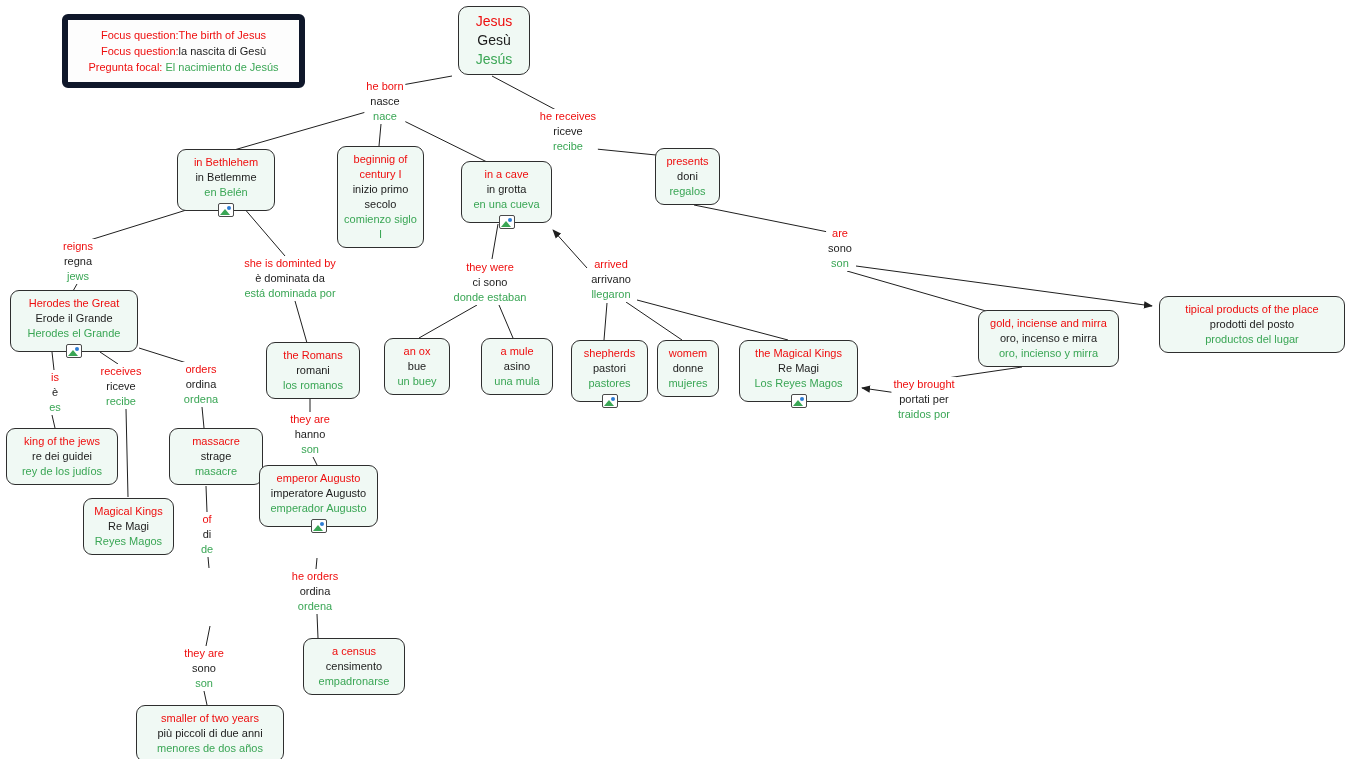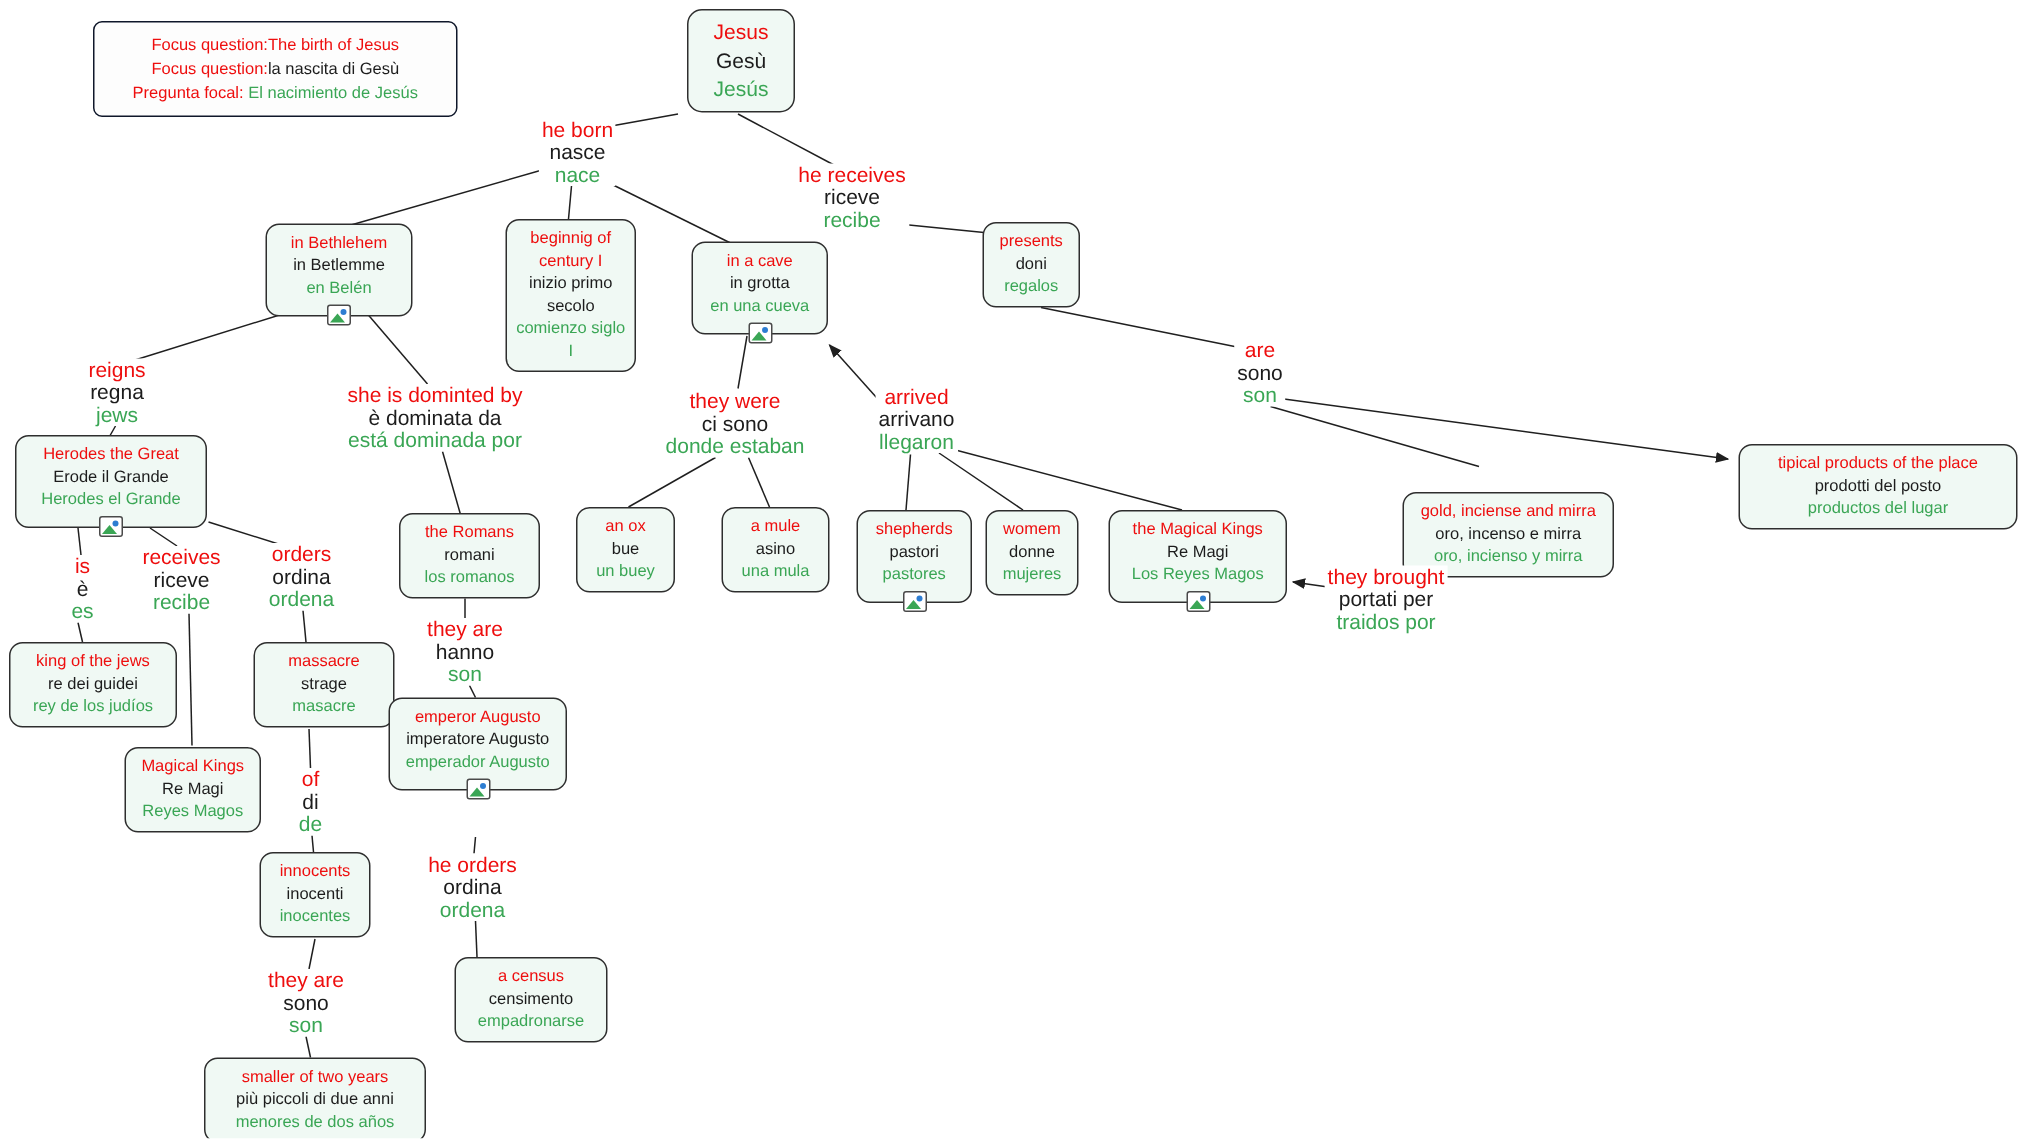--- a/index.html
+++ b/index.html
@@ -11,28 +11,28 @@
   .node{
     position:absolute;box-sizing:border-box;
     background:var(--box-bg);border:1px solid var(--box-border);
     border-radius:9px;text-align:center;
     font-size:11px;line-height:15px;padding:5px 4px;
   }
   .node .line{display:block;}
   .node-big{font-size:14px;line-height:19px;border-radius:10px;padding:5px 6px;}
   .has-icon{padding-bottom:10px;}
   .label{
-    position:absolute;text-align:center;font-size:14px;line-height:15px;
+    position:absolute;text-align:center;font-size:11px;line-height:15px;
     white-space:nowrap;transform:translateX(-50%);background:#ffffff;padding:0 2px;
   }
   .label .line{display:block;}
   .c-en{color:var(--c-en);} .c-it{color:var(--c-it);} .c-es{color:var(--c-es);}
   .focus{
     position:absolute;left:62px;top:14px;width:243px;box-sizing:border-box;
-    border:1px solid #0f172a;border-radius:6px;background:#fdfdfd;
+    border:6px solid #0f172a;border-radius:6px;background:#fdfdfd;
     padding:7px 8px;text-align:center;font-size:11px;line-height:16px;
   }
   .focus .fline{display:block;}
   .img-icon{
     position:absolute;left:50%;bottom:-7px;transform:translateX(-50%);
     width:16px;height:14px;background:#ffffff;border:1px solid #4a4a4a;
     border-radius:2px;box-sizing:border-box;
   }
   .img-icon::before{
     content:"";position:absolute;left:1px;bottom:1px;width:0;height:0;
@@ -154,21 +154,21 @@
       <span class="line c-en">womem</span>
       <span class="line c-it">donne</span>
       <span class="line c-es">mujeres</span>
     </div>
     <div class="node has-icon" style="left: 739px; top: 340px; width: 119px;">
       <span class="line c-en">the Magical Kings</span>
       <span class="line c-it">Re Magi</span>
       <span class="line c-es">Los Reyes Magos</span>
       <span class="img-icon"></span>
     </div>
-    <div class="node" style="left: 935px; top: 310px; width: 141px; margin-top: 18px;">
+    <div class="node" style="left: 978px; top: 310px; width: 141px;">
       <span class="line c-en">gold, inciense and mirra</span>
       <span class="line c-it">oro, incenso e mirra</span>
       <span class="line c-es">oro, incienso y mirra</span>
     </div>
     <div class="node" style="left: 1159px; top: 296px; width: 186px;">
       <span class="line c-en">tipical products of the place</span>
       <span class="line c-it">prodotti del posto</span>
       <span class="line c-es">productos del lugar</span>
     </div>
     <div class="node" style="left: 6px; top: 428px; width: 112px;">
@@ -185,25 +185,20 @@
       <span class="line c-en">Magical Kings</span>
       <span class="line c-it">Re Magi</span>
       <span class="line c-es">Reyes Magos</span>
     </div>
     <div class="node has-icon" style="left: 259px; top: 465px; width: 119px;">
       <span class="line c-en">emperor Augusto</span>
       <span class="line c-it">imperatore Augusto</span>
       <span class="line c-es">emperador Augusto</span>
       <span class="img-icon"></span>
     </div>
-    <div class="node" style="left: 173px; top: 568px; width: 74px;">
-      <span class="line c-en">innocents</span>
-      <span class="line c-it">inocenti</span>
-      <span class="line c-es">inocentes</span>
-    </div>
     <div class="node" style="left: 268px; top: 638px; width: 102px; margin-left: 35px;">
       <span class="line c-en">a census</span>
       <span class="line c-it">censimento</span>
       <span class="line c-es">empadronarse</span>
     </div>
     <div class="node" style="left: 136px; top: 705px; width: 148px;">
       <span class="line c-en">smaller of two years</span>
       <span class="line c-it">più piccoli di due anni</span>
       <span class="line c-es">menores de dos años</span>
     </div>

